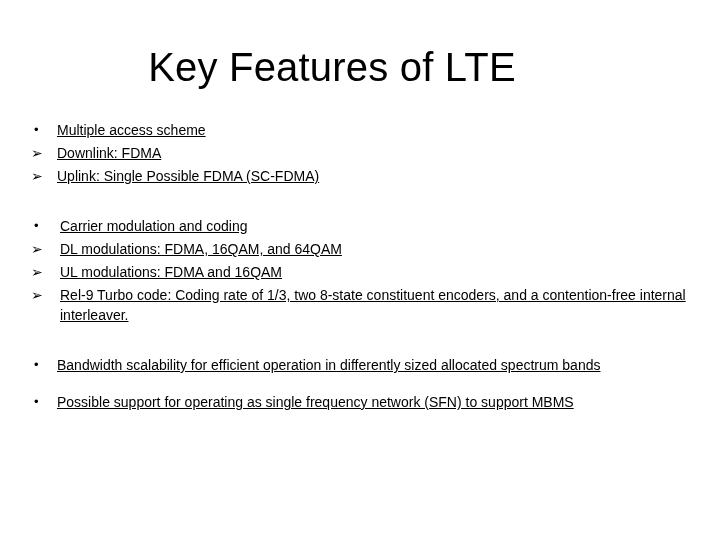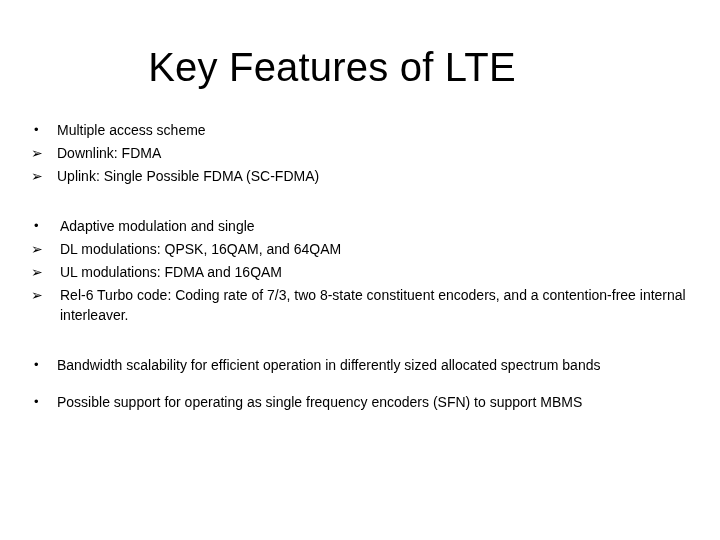--- a/index.html
+++ b/index.html
@@ -78,20 +78,21 @@
     font-size: 13px;
     left: 4px;
   }
   .bullet-mark.arrow {
     font-size: 14px;
     left: 1px;
   }
   .bullet-text {
     display: block;
     text-indent: 0;
+    text-decoration: underline;
   }
   .bullet-line.wraps .bullet-text {
     display: block;
   }
 </style>
 </head>
 <body>
 
 <div class="slide">
 
@@ -112,48 +113,48 @@
         <span class="bullet-mark arrow">➢</span>
         <span class="bullet-text">Uplink: Single Possible FDMA (SC-FDMA)</span>
       </div>
     </div>
 
     <div class="group-gap"></div>
 
     <div class="bullet-group">
       <div class="bullet-line indent-2">
         <span class="bullet-mark disc">•</span>
-        <span class="bullet-text">Adaptive modulation and single</span>
+        <span class="bullet-text">Carrier modulation and coding</span>
       </div>
       <div class="bullet-line indent-2">
         <span class="bullet-mark arrow">➢</span>
-        <span class="bullet-text">DL modulations: QPSK, 16QAM, and 64QAM</span>
+        <span class="bullet-text">DL modulations: FDMA, 16QAM, and 64QAM</span>
       </div>
       <div class="bullet-line indent-2">
         <span class="bullet-mark arrow">➢</span>
         <span class="bullet-text">UL modulations: FDMA and 16QAM</span>
       </div>
       <div class="bullet-line indent-2 wraps">
         <span class="bullet-mark arrow">➢</span>
-        <span class="bullet-text">Rel-6 Turbo code: Coding rate of 7/3, two 8-state constituent encoders, and a  contention-free internal interleaver.</span>
+        <span class="bullet-text">Rel-9 Turbo code: Coding rate of 1/3, two 8-state constituent encoders, and a  contention-free internal interleaver.</span>
       </div>
     </div>
 
     <div class="group-gap"></div>
 
     <div class="bullet-group">
       <div class="bullet-line">
         <span class="bullet-mark disc">•</span>
         <span class="bullet-text">Bandwidth scalability for efficient operation in differently sized allocated spectrum bands</span>
       </div>
     </div>
 
     <div class="line-gap"></div>
 
     <div class="bullet-group">
       <div class="bullet-line">
         <span class="bullet-mark disc">•</span>
-        <span class="bullet-text">Possible support for operating as single frequency encoders (SFN) to support MBMS</span>
+        <span class="bullet-text">Possible support for operating as single frequency network (SFN) to support MBMS</span>
       </div>
     </div>
 
   </div>
 </div>
 
 </body></html>

